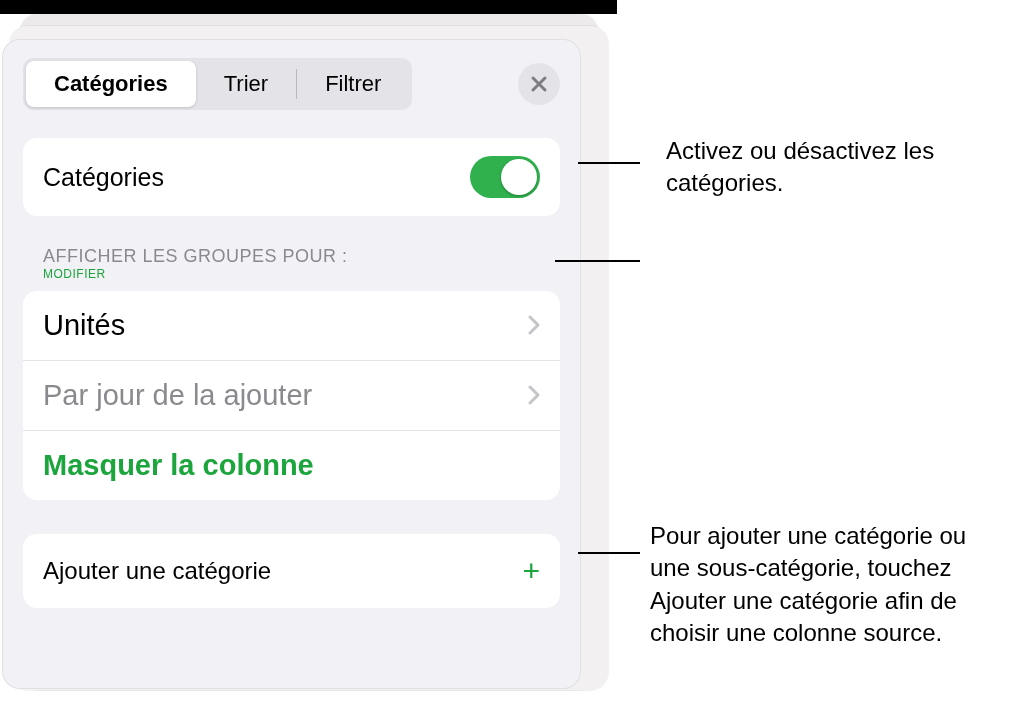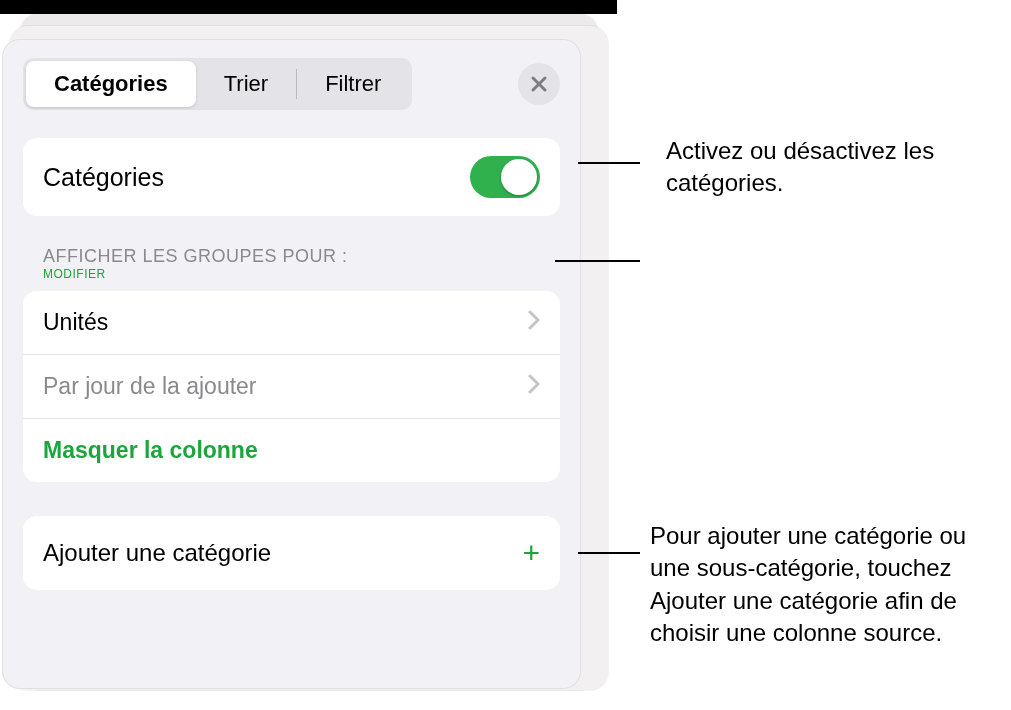--- a/index.html
+++ b/index.html
@@ -137,21 +137,21 @@
     cursor: pointer;
   }
   .list-card {
     margin-bottom: 34px;
   }
   .list-row {
     display: flex;
     align-items: center;
     justify-content: space-between;
     padding: 18px 20px;
-    font-size: 23px;
+    font-size: 29px;
     cursor: pointer;
     border-top: 1px solid #e5e5ea;
     text-align: center;
   }
   .list-row:first-child { border-top: none; }
   .list-row .label-main { color: #000; }
   .list-row .label-dim { color: #8a8a8e; }
   .chevron {
     color: #c5c5c9;
     flex: 0 0 auto;

